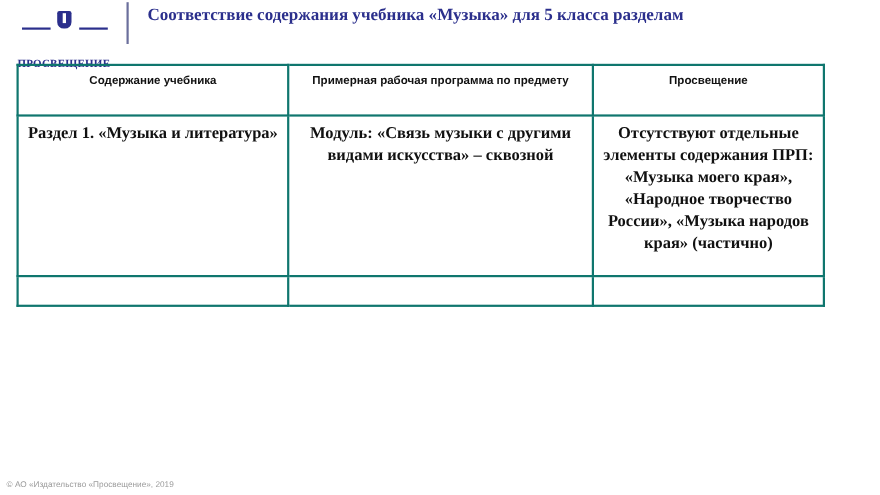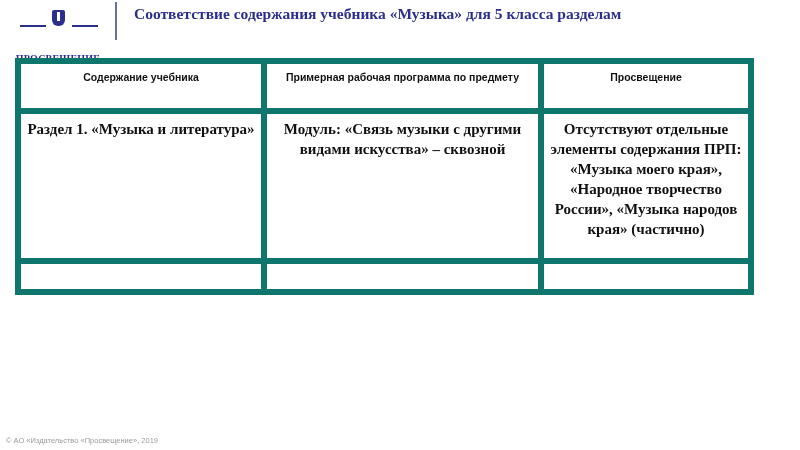--- a/index.html
+++ b/index.html
@@ -6,21 +6,21 @@
   body { width:800px; height:450px; background:#ffffff; position:relative; overflow:hidden; font-family:"Liberation Serif", serif; }
   .logo { position:absolute; left:14px; top:10px; width:88px; height:34px; }
   .logo-mark { position:absolute; left:38px; top:0; width:13px; height:16px; background:#2b2f8c; border-radius:2px 2px 6px 6px; }
   .logo-mark::after { content:""; position:absolute; left:5px; top:2px; width:3px; height:9px; background:#fff; }
   .logo-line { position:absolute; top:15px; height:2px; background:#2b2f8c; width:26px; }
   .logo-line.l { left:6px; } .logo-line.r { left:58px; }
   .logo-text { position:absolute; left:0; top:21px; width:88px; text-align:center; font-family:"Liberation Serif", serif; font-weight:bold; font-size:10px; color:#2b2f8c; letter-spacing:0.2px;margin-top:22px; }
   .vsep { position:absolute; left:115px; top:2px; width:2px; height:38px; background:#6b6f9c; }
   .title { position:absolute; left:134px; top:5px; font-weight:bold; font-size:15.5px; line-height:18px; color:#2b2f8c; }
   table.main { position:absolute; left:15px; top:58px; width:733px; border-collapse:collapse; table-layout:fixed; }
-  table.main td, table.main th { border:6px solid #0f766e; vertical-align:top; padding:5px 6px; color:#111; }
+  table.main td, table.main th { border:2px solid #0f766e; vertical-align:top; padding:5px 6px; color:#111; }
   th { font-family:"Liberation Sans", sans-serif; font-weight:bold; font-size:10.5px; text-align:center; height:34px; line-height:16px; padding-top:4px; }
   td { font-weight:bold; font-size:15px; line-height:20px;text-align:center; }
   .r1 td { height:134px; }
   .r-empty td { height:15px; padding:4px; }
   .r2 td { height:75px; }
   .footer { position:absolute; left:6px; top:436px; font-family:"Liberation Sans", sans-serif; font-size:7.5px; color:#9a9a9a; }
 </style>
 </head>
 <body>
 

